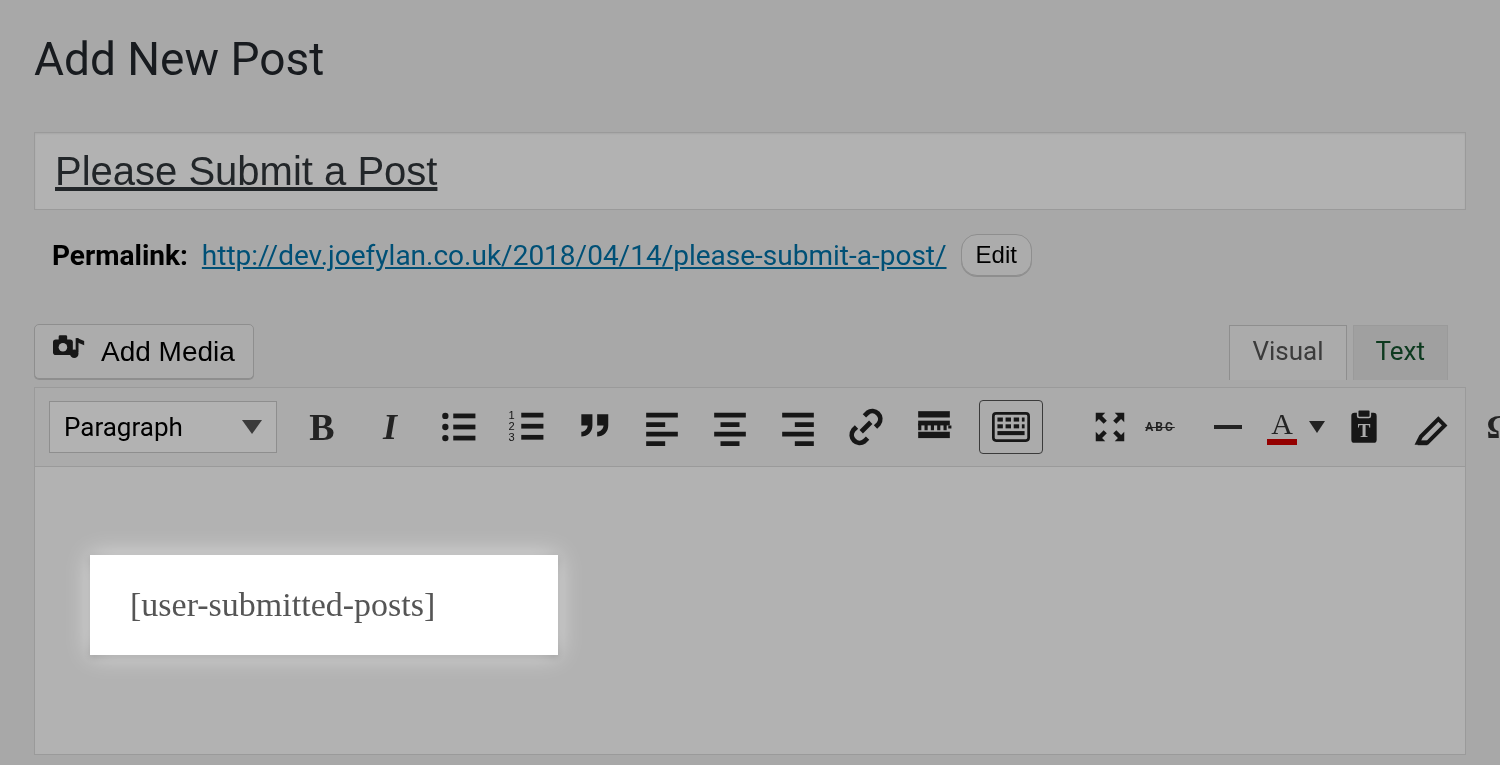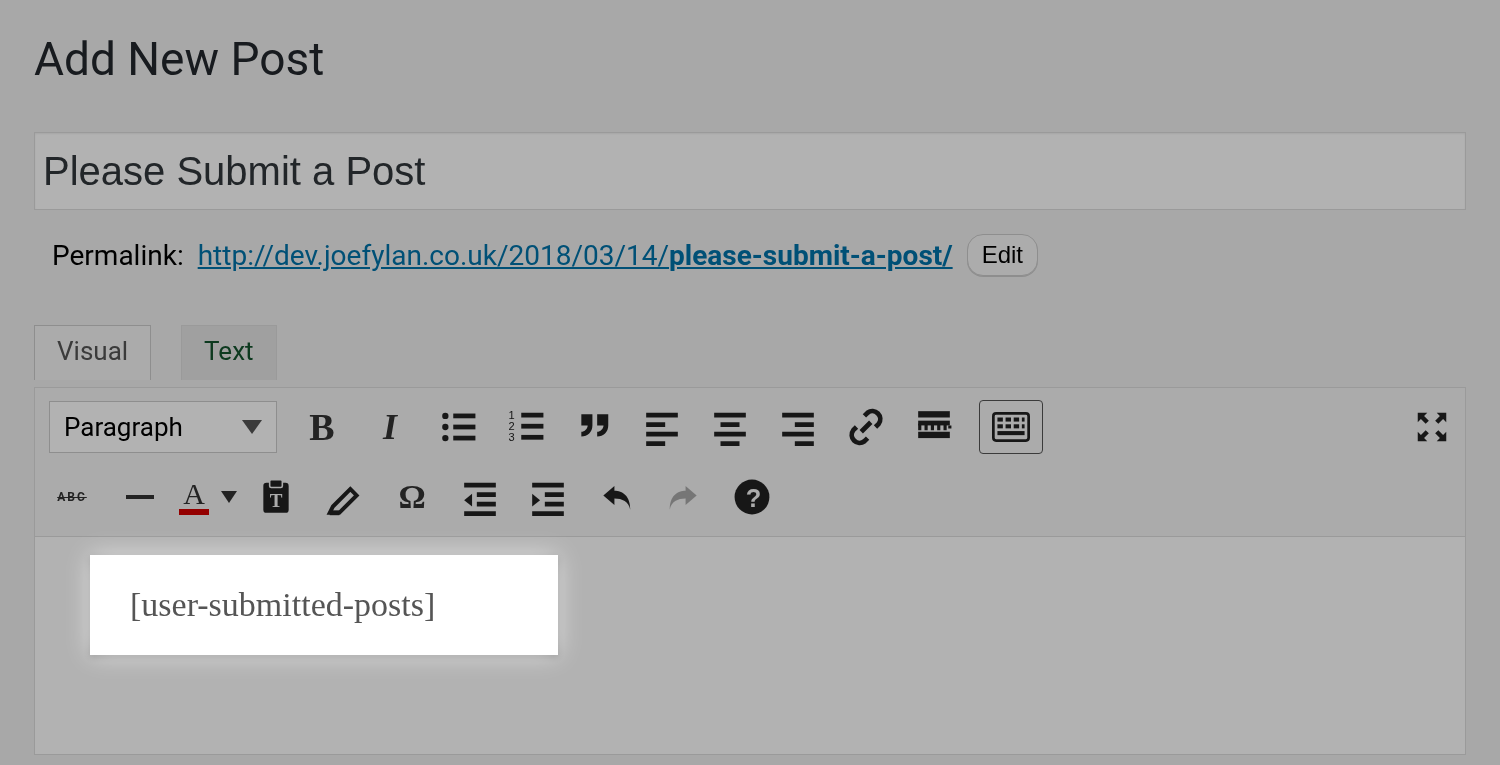--- a/index.html
+++ b/index.html
@@ -4,40 +4,40 @@
 <style>
   * { box-sizing: border-box; margin: 0; padding: 0; }
   html, body { width: 1500px; height: 765px; font-family: -apple-system, BlinkMacSystemFont, "Segoe UI", Roboto, Helvetica, Arial, sans-serif; }
   body { position: relative; }
   .overlay-dim { position:absolute; inset:0; background: rgba(0,0,0,0.30); pointer-events:none; z-index:10; }
 
   .page { background:#f1f1f1; padding: 10px 34px 0 34px; height:100%; position:relative; }
   .page-title { font-size:46px; font-weight:400; color:#23282d; margin: 22px 0 46px 0; }
 
   .title-input-wrap { }
-  .title-input { width:100%; height:78px; border:1px solid #ddd; background:#fff; padding:0 8px; font-size:40px; color:#32373c; outline:none; box-shadow: 0 1px 2px rgba(0,0,0,0.07) inset; }
+  .title-input { width:100%; height:78px; border:1px solid #ddd; background:#fff; padding:0 20px; font-size:40px; color:#32373c; outline:none; box-shadow: 0 1px 2px rgba(0,0,0,0.07) inset; text-decoration: underline; }
 
   .permalink-row { margin: 24px 0 0 18px; display:flex; align-items:center; gap:14px; font-size:28px; }
-  .permalink-label { font-weight:400; }
+  .permalink-label { font-weight:700; }
   .permalink-link { color:#0073aa; text-decoration:underline; }
-  .permalink-slug { font-weight:700;margin-top:18px; }
+  .permalink-slug { font-weight:400;margin-top:18px; }
   .edit-btn { font-size:24px; padding:6px 14px; border:1px solid #ccc; background:#f7f7f7; border-radius:16px; box-shadow:0 1px 0 #ccc; cursor:pointer; }
 
   .editor-area { margin-top:48px; position:relative; }
   .editor-top { display:flex; align-items:flex-end; justify-content:space-between; }
   .add-media-btn { display:inline-flex; align-items:center; gap:14px; font-size:28px; padding:8px 18px; border:1px solid #ccc; border-radius:5px; background:#f7f7f7; box-shadow:0 1px 0 #ccc; cursor:pointer; }
   .add-media-btn svg { width:34px; height:30px; }
 
-  .editor-tabs { display:flex; gap:30px; margin-right:9px; }
+  .editor-tabs { display:flex; gap:6px; margin-right:18px; }
   .ed-tab { font-size:26px; padding:10px 22px 14px 22px; border:1px solid #ddd; border-bottom:none; background:#e5e5e5; color:#14532d; cursor:pointer; position:relative; top:1px; }
   .ed-tab.active { background:#f5f5f5; color:#555; border-color:#ccc; }
 
   .editor-box { border:1px solid #ddd; background:#fff; margin-top:8px; height:368px; position:relative; }
   .toolbar { background:#f5f5f5; border-bottom:1px solid #ddd; padding:6px 10px 6px 14px; }
-  .tb-rows { display:flex; flex-direction:column; gap:4px; }
+  .tb-rows { display:flex; gap:4px; }
   .tb-row { display:flex; align-items:center; gap:22px; height:66px; }
   .format-dd { width:228px; height:52px; background:#fff; border:1px solid #ccc; display:flex; align-items:center; justify-content:space-between; padding:0 14px; font-size:26px; cursor:pointer; }
   .format-dd .caret { width:0;height:0;border-left:10px solid transparent;border-right:10px solid transparent;border-top:14px solid #555; }
 
   .tb-btn { width:46px; height:46px; display:flex; align-items:center; justify-content:center; cursor:pointer; color:#333; }
   .tb-btn svg { width:38px; height:38px; }
   .tb-btn.active-box { border:1px solid #555; border-radius:4px; width:64px; height:54px; }
   .tb-btn.dim svg { opacity:0.35; }
   .tb-sep { flex:1; }
   .fs-btn { margin-left:auto; }
@@ -61,27 +61,40 @@
 
   <h1 class="page-title">Add New Post</h1>
 
   <div class="title-input-wrap">
     <input class="title-input" type="text" value="Please Submit a Post" style="">
   </div>
 
   <div class="permalink-row">
     <span class="permalink-label">Permalink:</span>
     <a href="#" class="permalink-link">
-      <span>http://dev.joefylan.co.uk/2018/03/14/</span><span class="permalink-slug">please-submit-a-post/</span>
+      <span>http://dev.joefylan.co.uk/2018/04/14/</span><span class="permalink-slug">please-submit-a-post/</span>
     </a>
     <button class="edit-btn">Edit</button>
   </div>
 
   <div class="editor-area">
     <div class="editor-top">
+      <button class="add-media-btn">
+        <span>
+          <svg viewBox="0 0 24 20">
+            <rect x="0" y="4" width="14" height="11" rx="2" fill="#222"></rect>
+            <rect x="4" y="1" width="6" height="4" rx="1" fill="#222"></rect>
+            <circle cx="7" cy="9.5" r="3" fill="#f7f7f7"></circle>
+            <path d="M17 3 v10" stroke="#222" stroke-width="2" fill="none"></path>
+            <circle cx="15" cy="14" r="3" fill="#222"></circle>
+            <path d="M17 3 l5 2 v3 l-5 -2 z" fill="#222"></path>
+          </svg>
+        </span>
+        <span>Add Media</span>
+      </button>
 
       <div class="editor-tabs">
         <div class="ed-tab active">Visual</div>
         <div class="ed-tab">Text</div>
       </div>
     </div>
 
     <div class="editor-box">
       <div class="toolbar">
         <div class="tb-rows">

